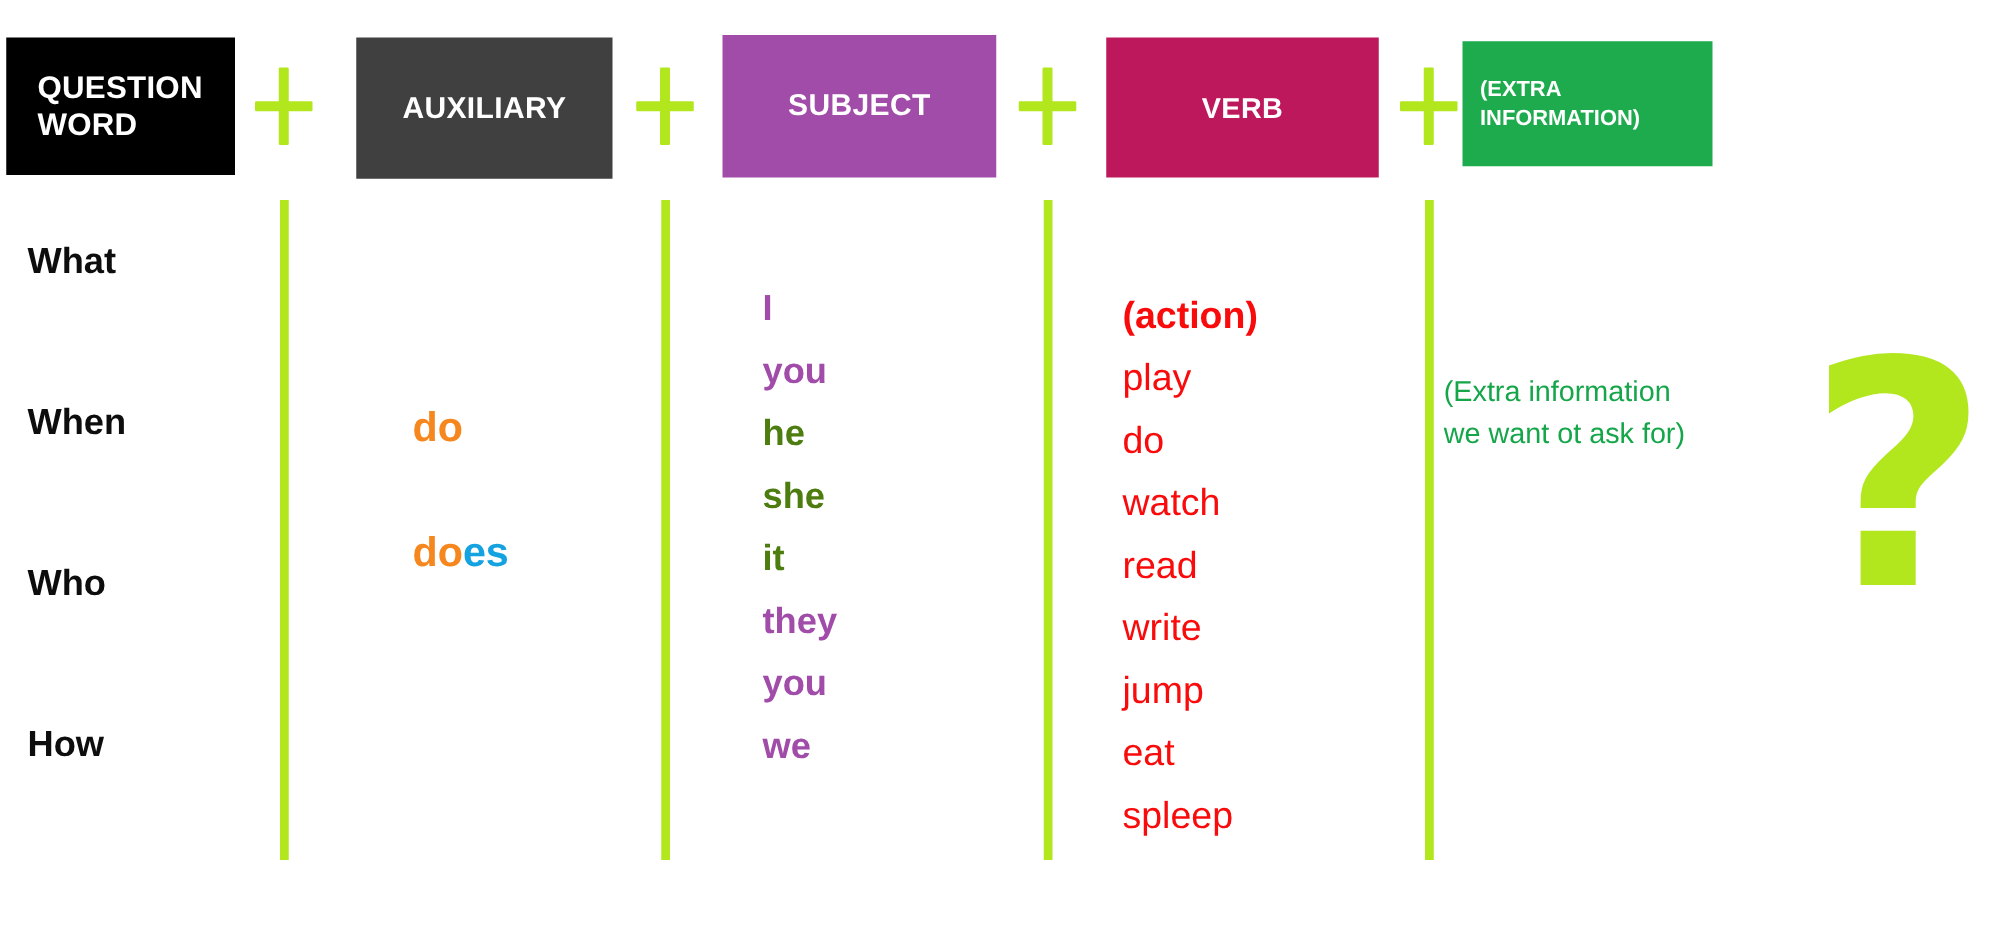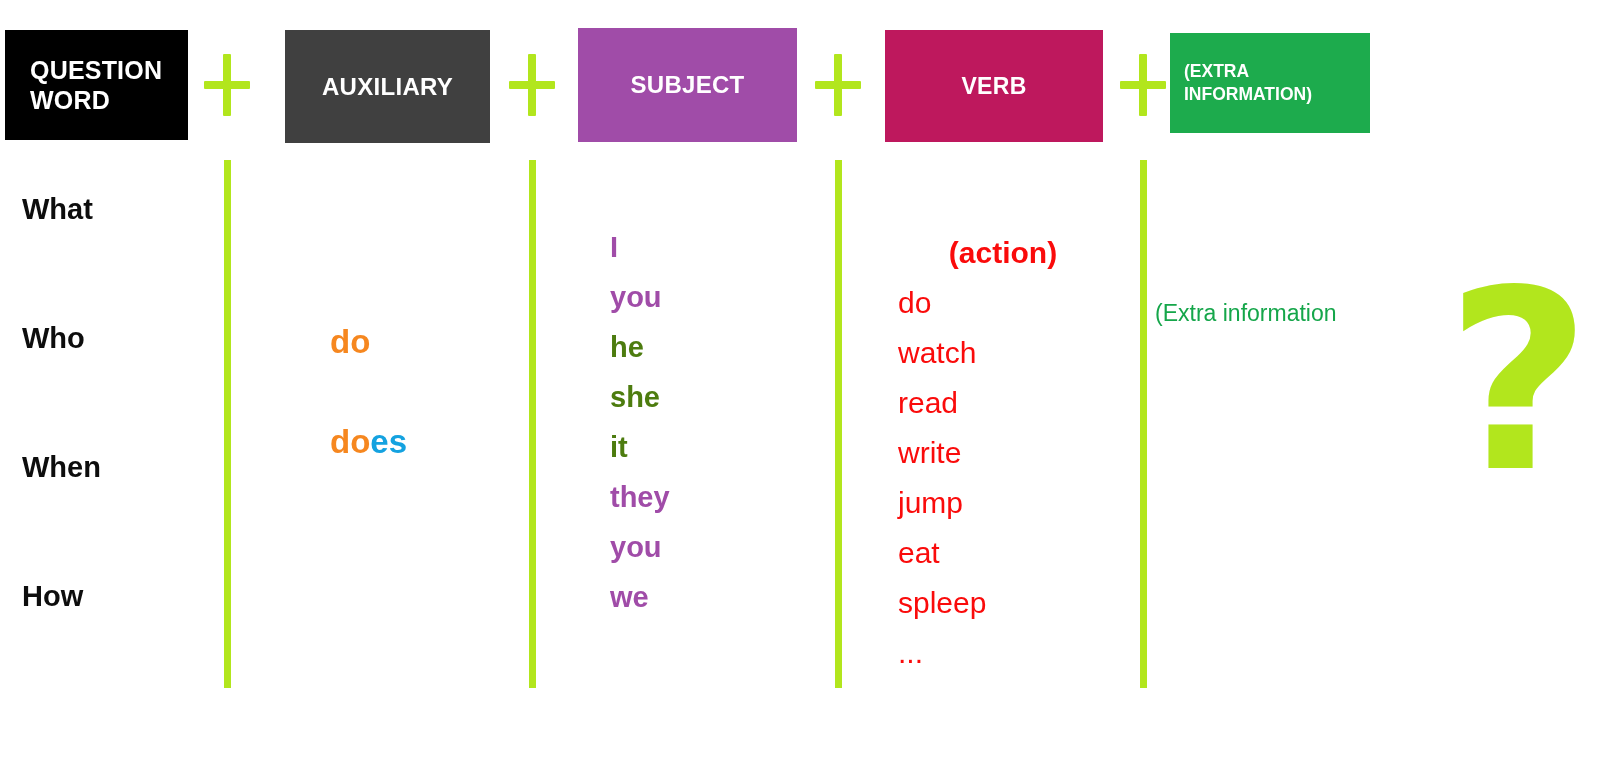--- a/index.html
+++ b/index.html
@@ -166,21 +166,21 @@
     top: 228px;
     width: 210px;
   }
   .verbcol .verbitem {
     font-size: 30px;
     color: #fa0b0b;
     line-height: 50px;
     height: 50px;
     font-weight: normal;
   }
-  .verbcol .verbitem.strong { font-weight: bold; text-align: center; }
+  .verbcol .verbitem.strong { font-weight: bold; }
 
   
   .extranote {
     position: absolute;
     left: 1155px;
     top: 297px;
     width: 250px;
     color: #15a64a;
     font-size: 23px;
     line-height: 1.45;
@@ -235,22 +235,22 @@
     <span>(EXTRA INFORMATION)</span>
   </div>
 
   <div class="vrule vrule-1"></div>
   <div class="vrule vrule-2"></div>
   <div class="vrule vrule-3"></div>
   <div class="vrule vrule-4"></div>
 
   <div class="qcol">
     <div class="qitem">What</div>
+    <div class="qitem">When</div>
     <div class="qitem">Who</div>
-    <div class="qitem">When</div>
     <div class="qitem">How</div>
     <div class="qitem">Why</div>
   </div>
 
   <div class="auxcol">
     <div class="auxitem"><span>do</span><span class="aux-tail"></span></div>
     <div class="auxitem"><span>do</span><span class="aux-tail">es</span></div>
   </div>
 
   <div class="subjcol">
@@ -259,29 +259,31 @@
     <div class="subjitem subj-blue">he</div>
     <div class="subjitem subj-blue">she</div>
     <div class="subjitem subj-blue">it</div>
     <div class="subjitem subj-purple">they</div>
     <div class="subjitem subj-purple">you</div>
     <div class="subjitem subj-purple">we</div>
   </div>
 
   <div class="verbcol">
     <div class="verbitem strong">(action)</div>
+    <div class="verbitem">play</div>
     <div class="verbitem">do</div>
     <div class="verbitem">watch</div>
     <div class="verbitem">read</div>
     <div class="verbitem">write</div>
     <div class="verbitem">jump</div>
     <div class="verbitem">eat</div>
     <div class="verbitem">spleep</div>
     <div class="verbitem">...</div>
   </div>
 
   <div class="extranote">
     <div>(Extra information</div>
+    <div>we want ot ask for)</div>
   </div>
 
   <div class="qmark">?</div>
 
 </div>
 
 </body></html>

